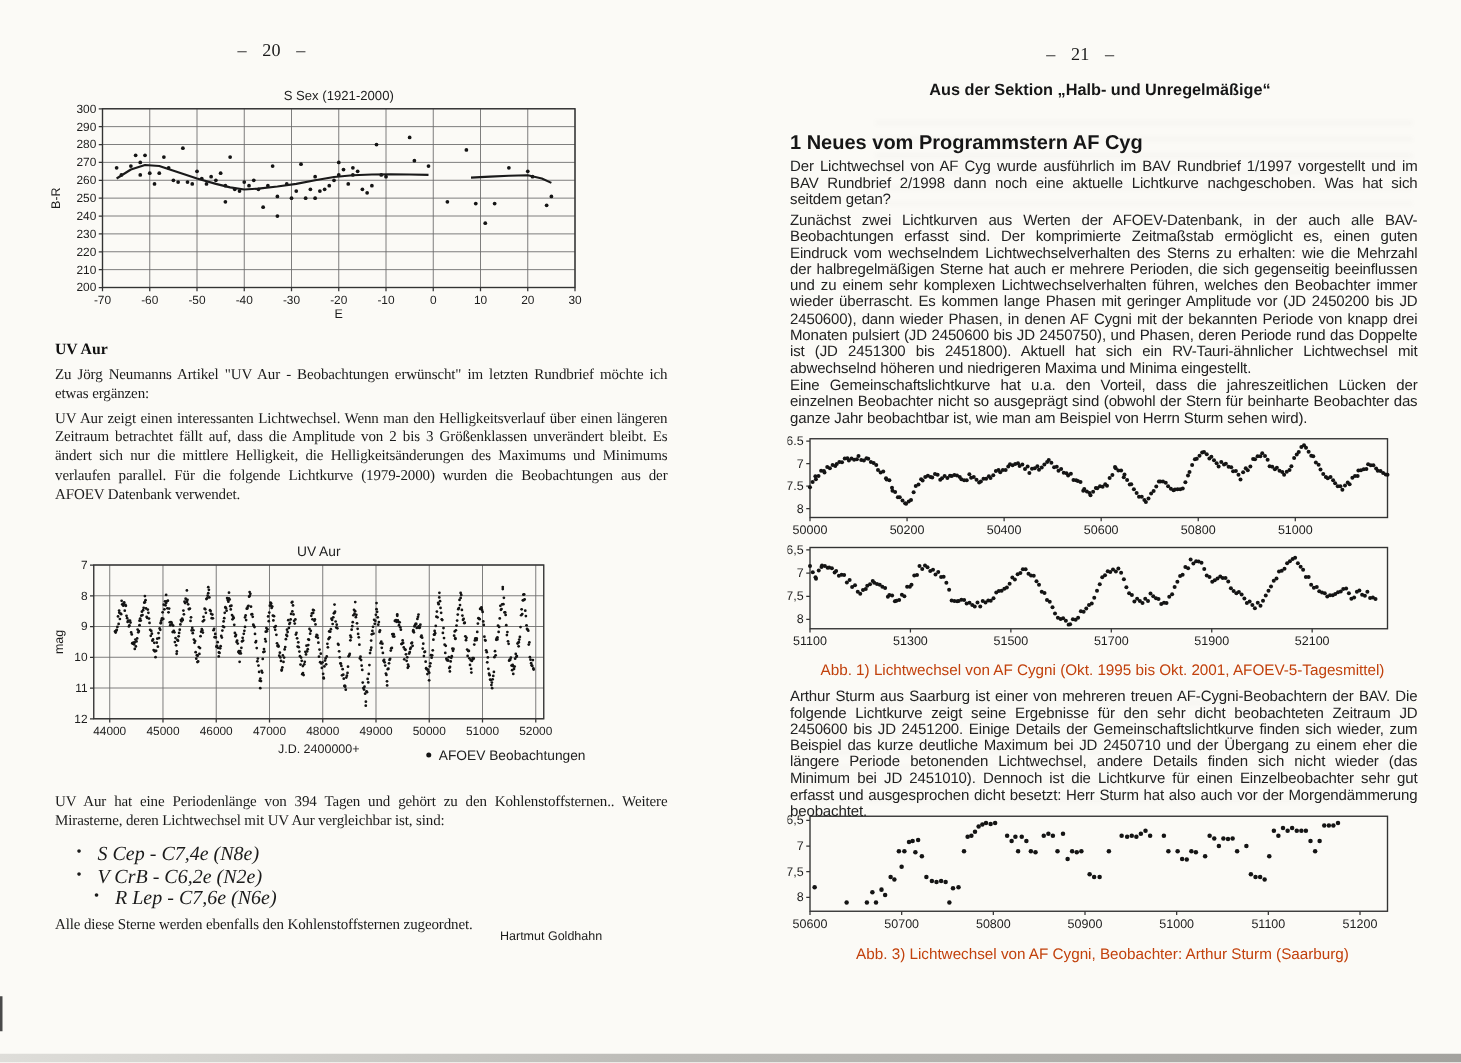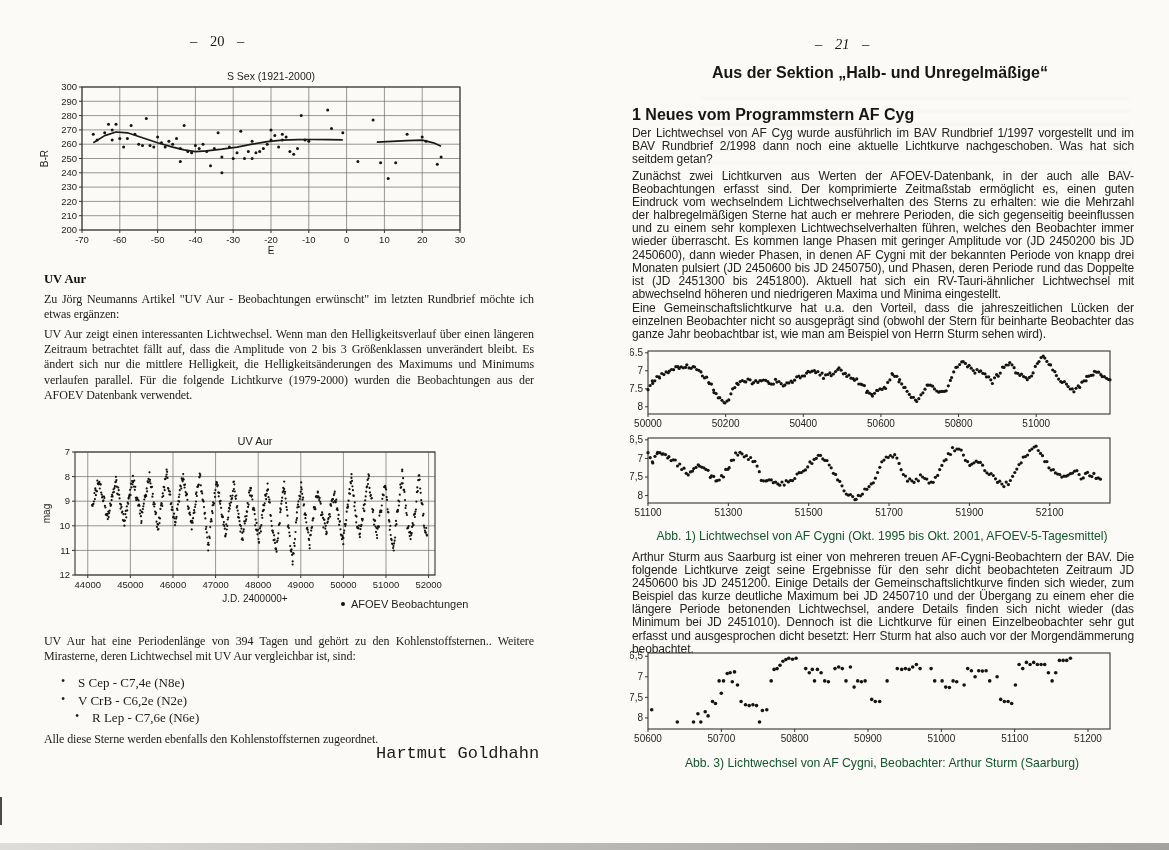--- a/index.html
+++ b/index.html
@@ -5,30 +5,30 @@
   html,body{margin:0;padding:0;}
   body{width:1169px;height:850px;position:relative;background:#fbfaf6;
        font-family:"Liberation Sans",sans-serif;overflow:hidden;color:#1d1d1d;}
   .pagenum{position:absolute;font-family:"Liberation Serif",serif;font-size:14.5px;
            text-align:left;word-spacing:9px;color:#1a1a1a;}
   .para-left{position:absolute;left:44px;width:490px;font-family:"Liberation Serif",serif;
              font-size:12px;line-height:15.2px;text-align:justify;letter-spacing:-0.1px;color:#1b1b1b;}
   .head-left{position:absolute;left:44px;font-family:"Liberation Serif",serif;
              font-size:12.6px;font-weight:bold;color:#111;}
   .bullet-item{position:absolute;left:78px;font-family:"Liberation Serif",serif;
-               font-size:13px;color:#1b1b1b;}
+               font-size:16px;color:#1b1b1b;font-style:italic;}
   .bullet-item::before{content:"\2022";position:absolute;left:-17px;top:-1px;font-size:12px;}
-  .signature{position:absolute;left:376px;font-family:Liberation Mono, monospace;
-             font-size:17px;color:#1b1b1b;}
+  .signature{position:absolute;left:400px;font-family:Liberation Sans, sans-serif;
+             font-size:10px;color:#1b1b1b;}
   .para-right{position:absolute;left:632px;width:502px;font-size:12px;line-height:13.1px;
               text-align:justify;letter-spacing:-0.1px;color:#222;}
   .section-title{position:absolute;left:630px;width:500px;text-align:center;
-                 font-size:16px;font-weight:bold;color:#161616;}
+                 font-size:13px;font-weight:bold;color:#161616;}
   .heading1{position:absolute;left:632px;width:500px;font-size:16px;font-weight:bold;color:#161616;}
-  .caption{position:absolute;left:632px;width:500px;text-align:center;font-size:12.2px;color:#14532d;}
+  .caption{position:absolute;left:632px;width:500px;text-align:center;font-size:12.2px;color:#c2410c;}
   .chart{position:absolute;font-family:"Liberation Sans",sans-serif;}
   .chart svg{display:block;}
   .bleed{position:absolute;filter:blur(1.5px);opacity:.5;pointer-events:none;
          background:repeating-linear-gradient(180deg,
            rgba(125,125,125,0) 0px, rgba(125,125,125,0) 4px,
            rgba(125,125,125,0.10) 6px, rgba(125,125,125,0) 9px,
            rgba(125,125,125,0) 13px);}
   .bottom-strip{position:absolute;left:0;bottom:0;width:1169px;height:7px;
                 background:linear-gradient(90deg,#deddd9 0%,#bcbbb7 45%,#a3a29e 100%);}
   .edge-mark{position:absolute;left:0;top:797px;width:2px;height:28px;background:#4a4a4a;}
@@ -1027,21 +1027,21 @@
 <div class="para-left" style="top:634px;">UV Aur hat eine Periodenlänge von 394 Tagen und gehört zu den Kohlenstoffsternen.. Weitere Mirasterne, deren Lichtwechsel mit UV Aur vergleichbar ist, sind:</div>
 
 <div class="bullet-item" style="top:675px;">S Cep - C7,4e (N8e)</div>
 <div class="bullet-item" style="top:693px;text-align:center;">V CrB - C6,2e (N2e)</div>
 <div class="bullet-item" style="top:710px;margin-left:14px;">R Lep - C7,6e (N6e)</div>
 
 <div class="para-left" style="top:732px;">Alle diese Sterne werden ebenfalls den Kohlenstoffsternen zugeordnet.</div>
 
 <div class="signature" style="top:744px;">Hartmut Goldhahn</div>
 
-<div class="pagenum" style="left:815px;top:36px;width:120px;font-style:italic;">– 21 –</div>
+<div class="pagenum" style="left:837px;top:36px;width:120px;">– 21 –</div>
 
 <div class="section-title" style="top:64px;">Aus der Sektion „Halb- und Unregelmäßige“</div>
 
 <div class="heading1" style="top:106px;">1 Neues vom Programmstern AF Cyg</div>
 
 <div class="para-right" style="top:127px;">Der Lichtwechsel von AF Cyg wurde ausführlich im BAV Rundbrief 1/1997 vorgestellt und im BAV Rundbrief 2/1998 dann noch eine aktuelle Lichtkurve nachgeschoben. Was hat sich seitdem getan?</div>
 
 <div class="para-right" style="top:170px;">Zunächst zwei Lichtkurven aus Werten der AFOEV-Datenbank, in der auch alle BAV-Beobachtungen erfasst sind. Der komprimierte Zeitmaßstab ermöglicht es, einen guten Eindruck vom wechselndem Lichtwechselverhalten des Sterns zu erhalten: wie die Mehrzahl der halbregelmäßigen Sterne hat auch er mehrere Perioden, die sich gegenseitig beeinflussen und zu einem sehr komplexen Lichtwechselverhalten führen, welches den Beobachter immer wieder überrascht. Es kommen lange Phasen mit geringer Amplitude vor (JD 2450200 bis JD 2450600), dann wieder Phasen, in denen AF Cygni mit der bekannten Periode von knapp drei Monaten pulsiert (JD 2450600 bis JD 2450750), und Phasen, deren Periode rund das Doppelte ist (JD 2451300 bis 2451800). Aktuell hat sich ein RV-Tauri-ähnlicher Lichtwechsel mit abwechselnd höheren und niedrigeren Maxima und Minima eingestellt.</div>
 
 <div class="para-right" style="top:302px;">Eine Gemeinschaftslichtkurve hat u.a. den Vorteil, dass die jahreszeitlichen Lücken der einzelnen Beobachter nicht so ausgeprägt sind (obwohl der Stern für beinharte Beobachter das ganze Jahr beobachtbar ist, wie man am Beispiel von Herrn Sturm sehen wird).</div>

